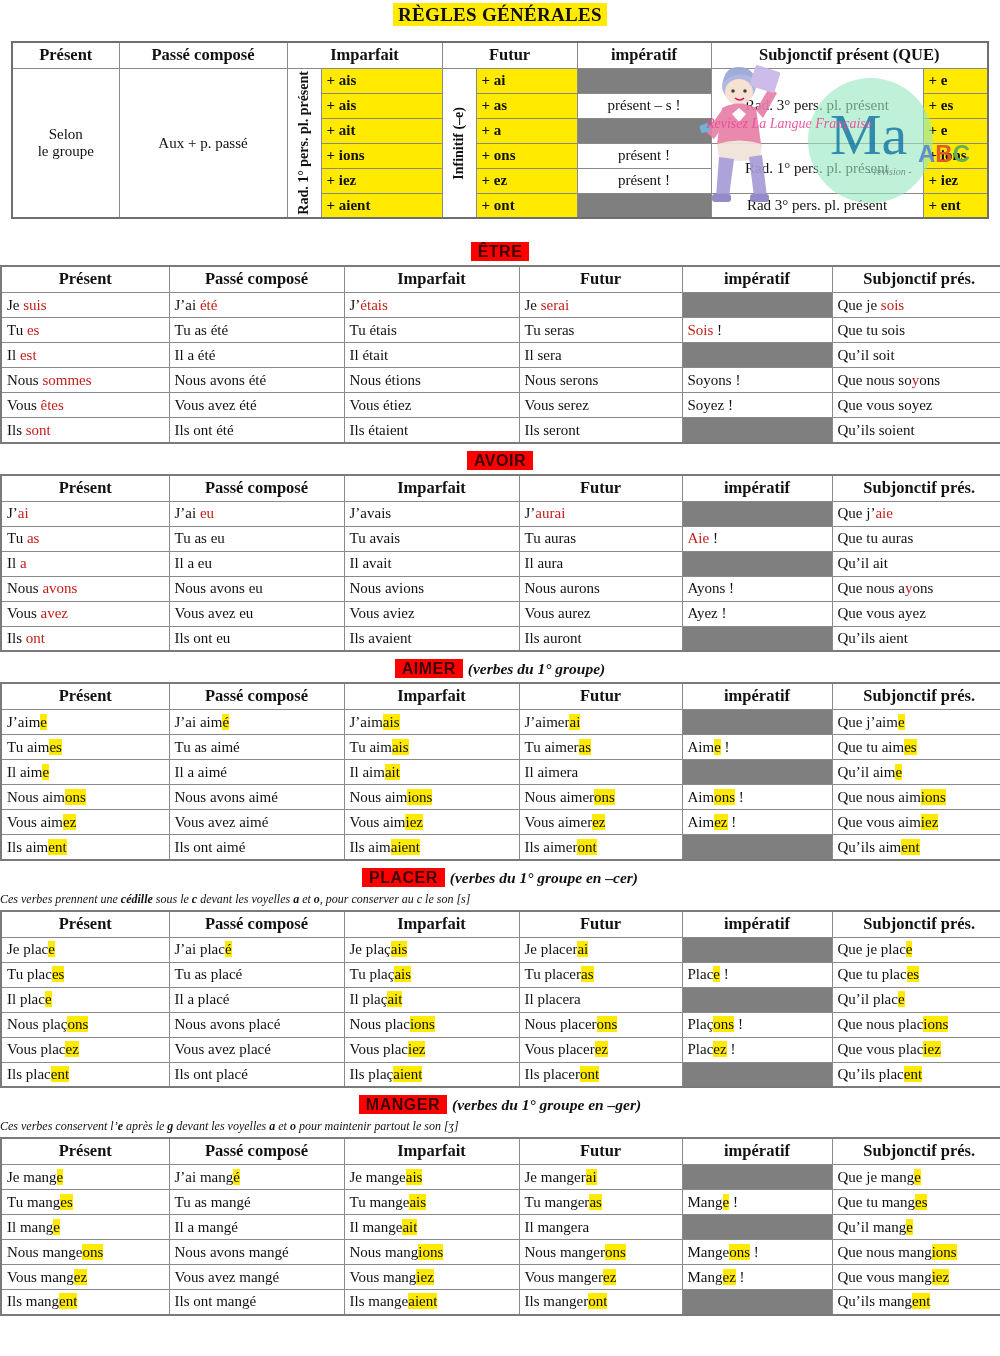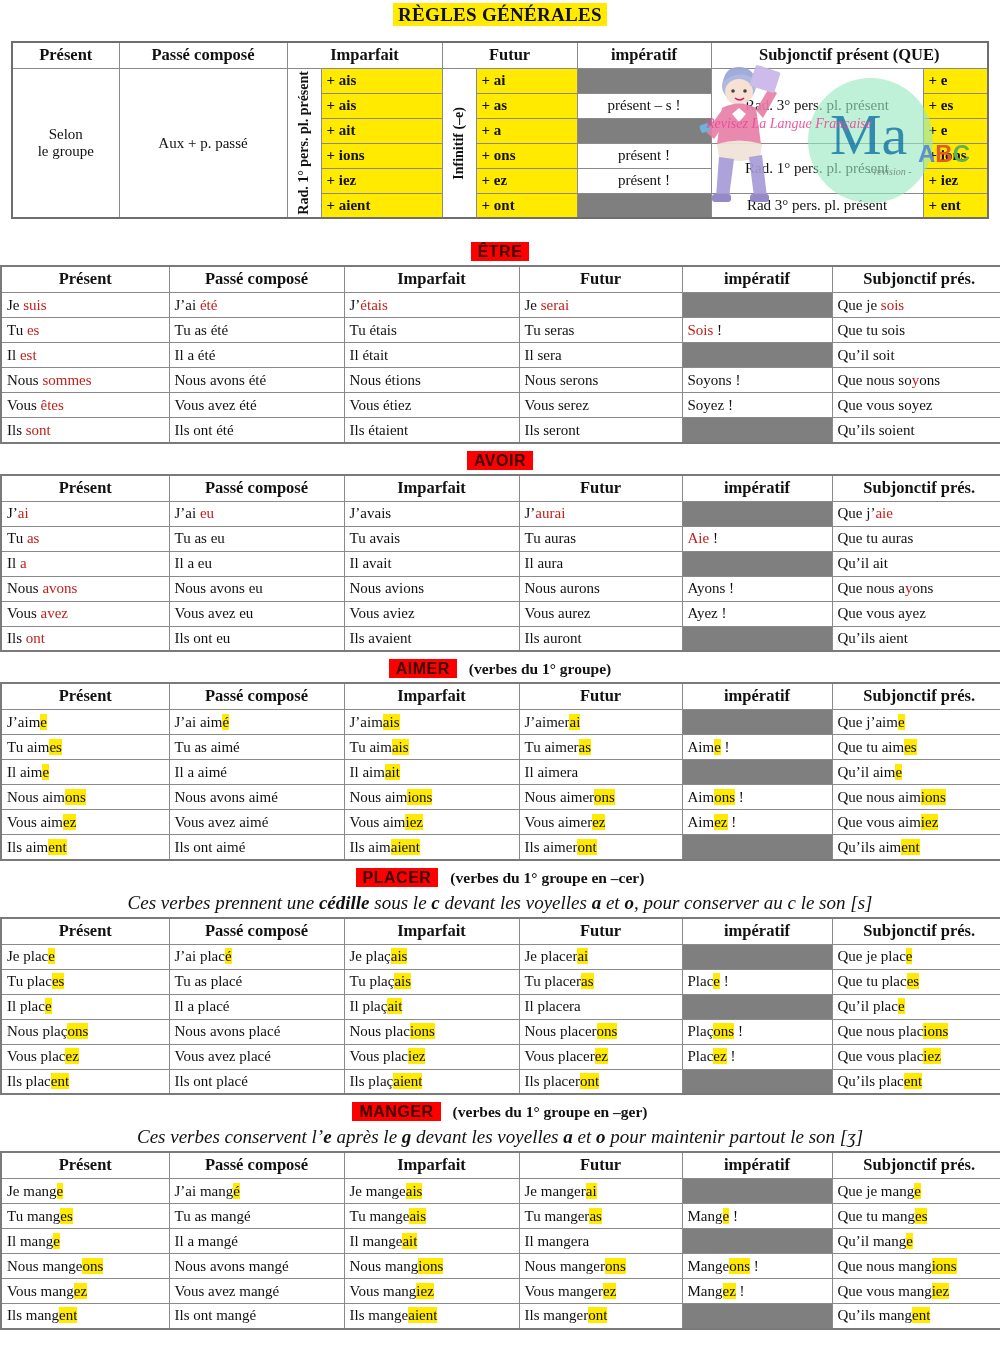--- a/index.html
+++ b/index.html
@@ -100,28 +100,28 @@
   .verb-badge {
     background: #FF0000;
     color: #3a0000;
     font-weight: bold;
     font-size: 16px;
     letter-spacing: .5px;
     padding: 1px 7px;
     font-family: "Liberation Sans", sans-serif;
   }
   .sec-note {
+    font-style: italic;
     font-weight: bold;
     font-size: 15.5px;
-    padding-left: 12px;
+    padding-left: 5px;
   }
   .sec-rule {
-    text-align: center;
     font-style: italic;
-    font-size: 19px;
+    font-size: 12px;
     padding: 1px 0 3px;
   }
   .red { color: #c2201b; }
 
   .hl { background: #FFEA00; }
   .spacer-md { height: 16px; }
 
   
   col.c-pres { width: 168px; }
   col.c-pc   { width: 175px; }

